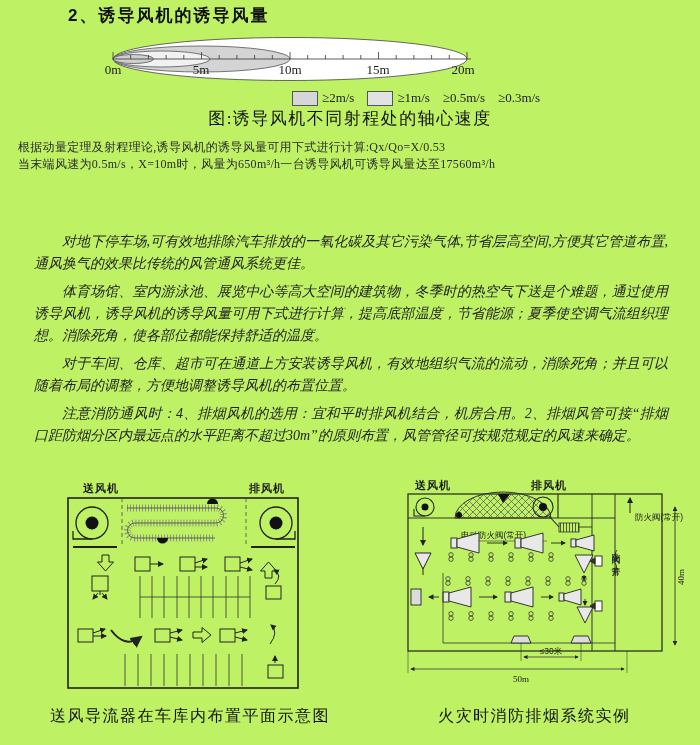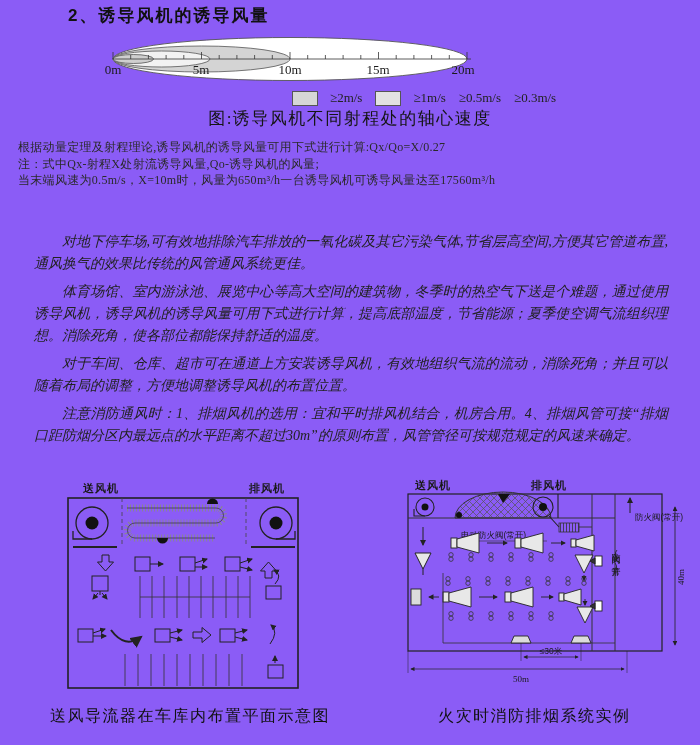--- a/index.html
+++ b/index.html
@@ -1,22 +1,22 @@
 <!DOCTYPE html>
 <html><head>
 <meta charset="utf-8">
 <style>
   html,body{margin:0;padding:0;background:#fff;}
-  .page{position:relative;width:700px;height:745px;background:#8b5cf6;overflow:hidden;
+  .page{position:relative;width:700px;height:745px;background:#bef264;overflow:hidden;
         font-family:"Liberation Serif","DejaVu Serif",serif;color:#1f1f1f;}
   .abs{position:absolute;}
   .h-title{font-family:"Liberation Sans","DejaVu Sans",sans-serif;font-weight:bold;
            font-size:17px;letter-spacing:2px;color:#111;}
   .legend{display:flex;align-items:center;gap:13px;font-size:13px;color:#222;}
-  .legend .item{display:flex;align-items:center;gap:12px;text-align:center;}
+  .legend .item{display:flex;align-items:center;gap:4px;text-align:center;}
   .swatch{width:24px;height:13px;border:1px solid #555;background:#d6d6d6;display:inline-block;}
   .jet-caption{width:700px;text-align:center;font-size:17px;letter-spacing:1.5px;color:#151515;}
   .notes{font-size:12px;line-height:16.5px;color:#2a2a2a;letter-spacing:0.3px;}
   .bodytext{width:634px;font-size:14px;line-height:22px;text-align:justify;color:#222;}
   .bodytext p{margin:0 0 6px 0;text-indent:2em;}
   .diag{position:absolute;}
   .dlab{font-family:"Liberation Sans","DejaVu Sans",sans-serif;font-weight:600;
         font-size:11px;fill:#1a1a1a;letter-spacing:1px;}
   .slab{font-family:"Liberation Sans","DejaVu Sans",sans-serif;font-size:8.5px;fill:#1a1a1a;}
   .dimlab{font-family:"Liberation Serif","DejaVu Serif",serif;font-size:9px;fill:#1a1a1a;}
@@ -64,31 +64,30 @@
       <span>≥0.5m/s</span>
     </span>
     <span class="item">
       <span>≥0.3m/s</span>
     </span>
   </div>
 
   <div class="abs jet-caption" style="left:0;top:107px;">图:诱导风机不同射程处的轴心速度</div>
 
   <div class="abs notes" style="left:18px;top:139px;">
-    <div>根据动量定理及射程理论,诱导风机的诱导风量可用下式进行计算:Qx/Qo=X/0.27</div>
-    <div>注：式中Qx-射程X处射流诱导风量,Qo-诱导风机的风量;</div>
+    <div>根据动量定理及射程理论,诱导风机的诱导风量可用下式进行计算:Qx/Qo=X/0.53</div>
     <div>当末端风速为0.5m/s，X=10m时，风量为650m³/h一台诱导风机可诱导风量达至17560m³/h</div>
   </div>
 
 
   <div class="abs bodytext" style="left:34px;top:231px;font-style:italic;">
     <p>对地下停车场,可有效地排除汽车排放的一氧化碳及其它污染气体,节省层高空间,方便其它管道布置,通风换气的效果比传统的风管通风系统更佳。</p>
     <p>体育场馆、室内游泳池、展览中心等高大空间的建筑物，冬季时的热空气下送是个难题，通过使用诱导风机，诱导风机的诱导风量可用下式进行计算，提高底部温度，节省能源；夏季使空调气流组织理想。消除死角，使各部位都能保持舒适的温度。</p>
     <p>对于车间、仓库、超市可在通道上方安装诱导风机，有效地组织气流的流动，消除死角；并且可以随着布局的调整，方便地调整诱导风机的布置位置。</p>
-    <p>注意消防通风时：1、排烟风机的选用：宜和平时排风机结合，机房合用。4、排烟风管可接“排烟口距防烟分区内最远点的水平距离不超过30m”的原则布置，风管管径可按规范规定的风速来确定。</p>
+    <p>注意消防通风时：4、排烟风机的选用：宜和平时排风机结合，机房合用。2、排烟风管可接“排烟口距防烟分区内最远点的水平距离不超过30m”的原则布置，风管管径可按规范规定的风速来确定。</p>
   </div>
 
   <svg class="diag" style="left:65px;top:479px;" width="240" height="214" viewBox="0 0 240 214">
     <defs>
       <marker id="mL" markerWidth="7" markerHeight="7" refX="5" refY="3" orient="auto-start-reverse">
         <path d="M0 0L6 3L0 6Z" fill="#222"></path>
       </marker>
     </defs>
     <text class="dlab" x="18" y="13">送风机</text>
     <text class="dlab" x="184" y="13">排风机</text>

